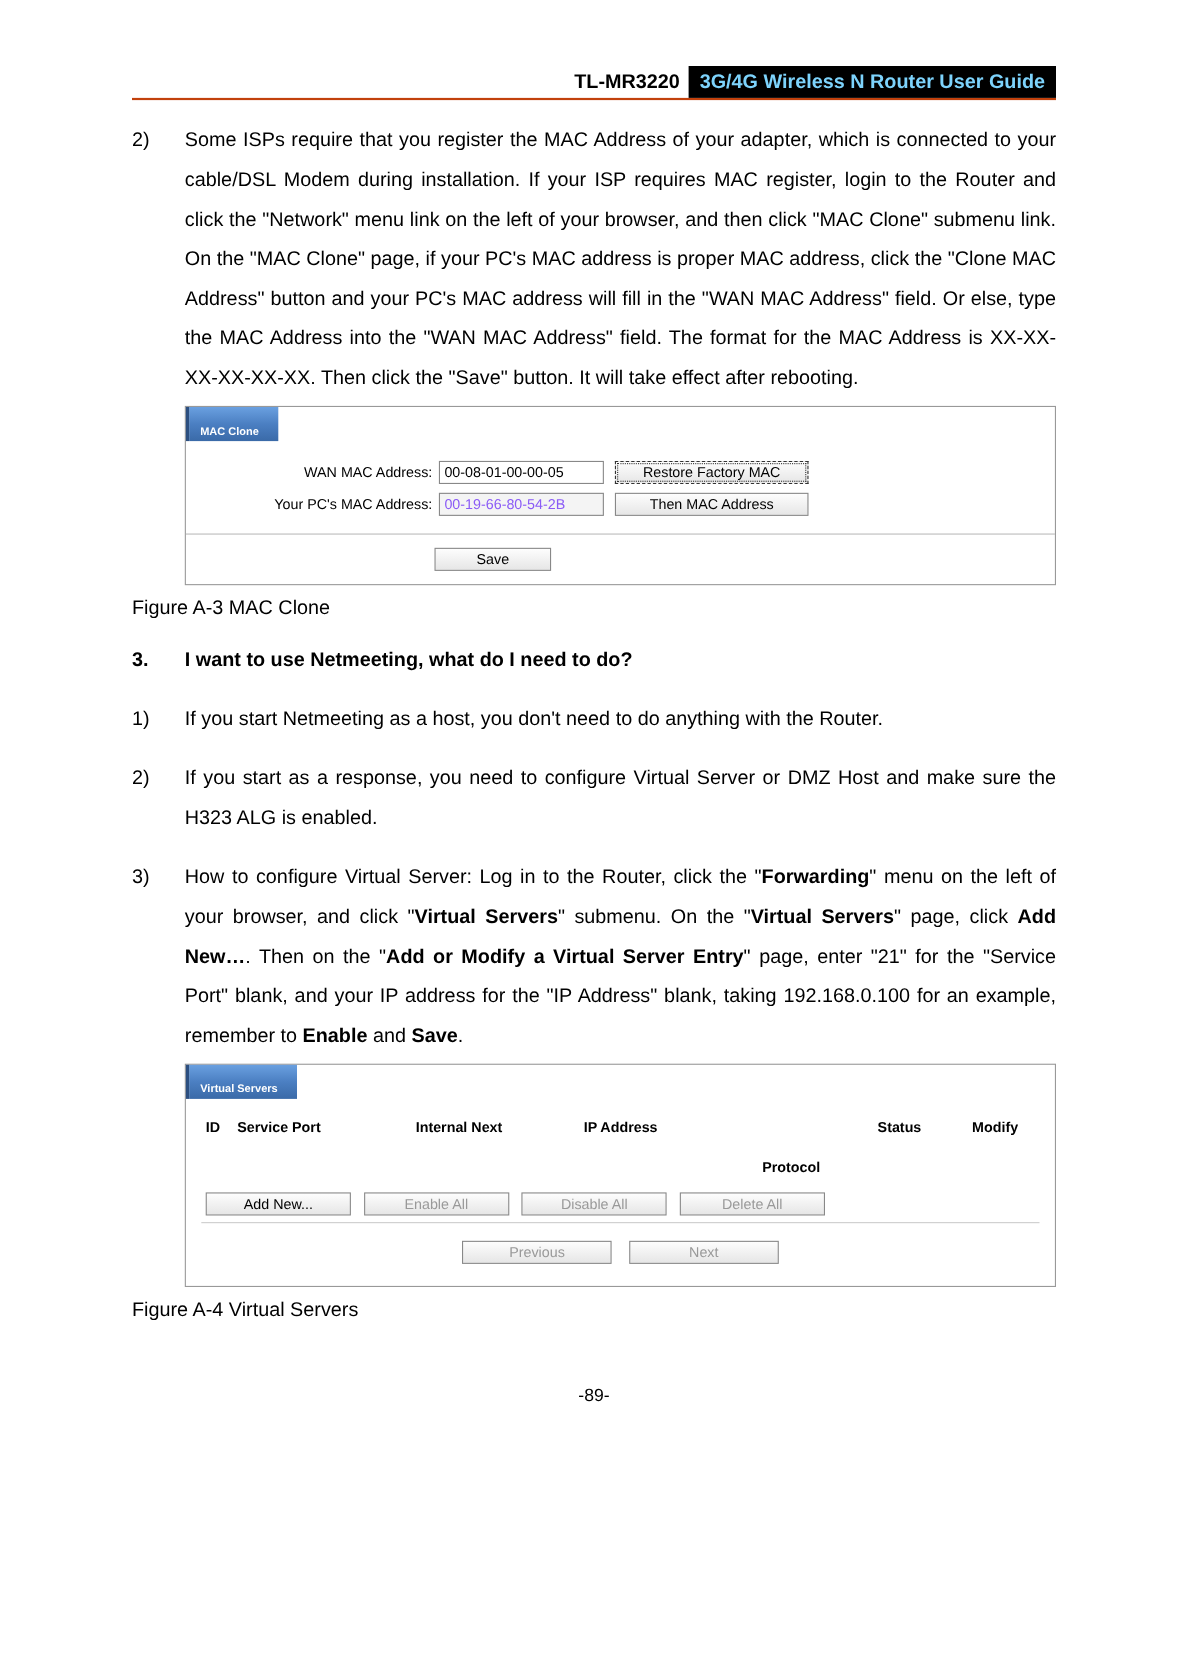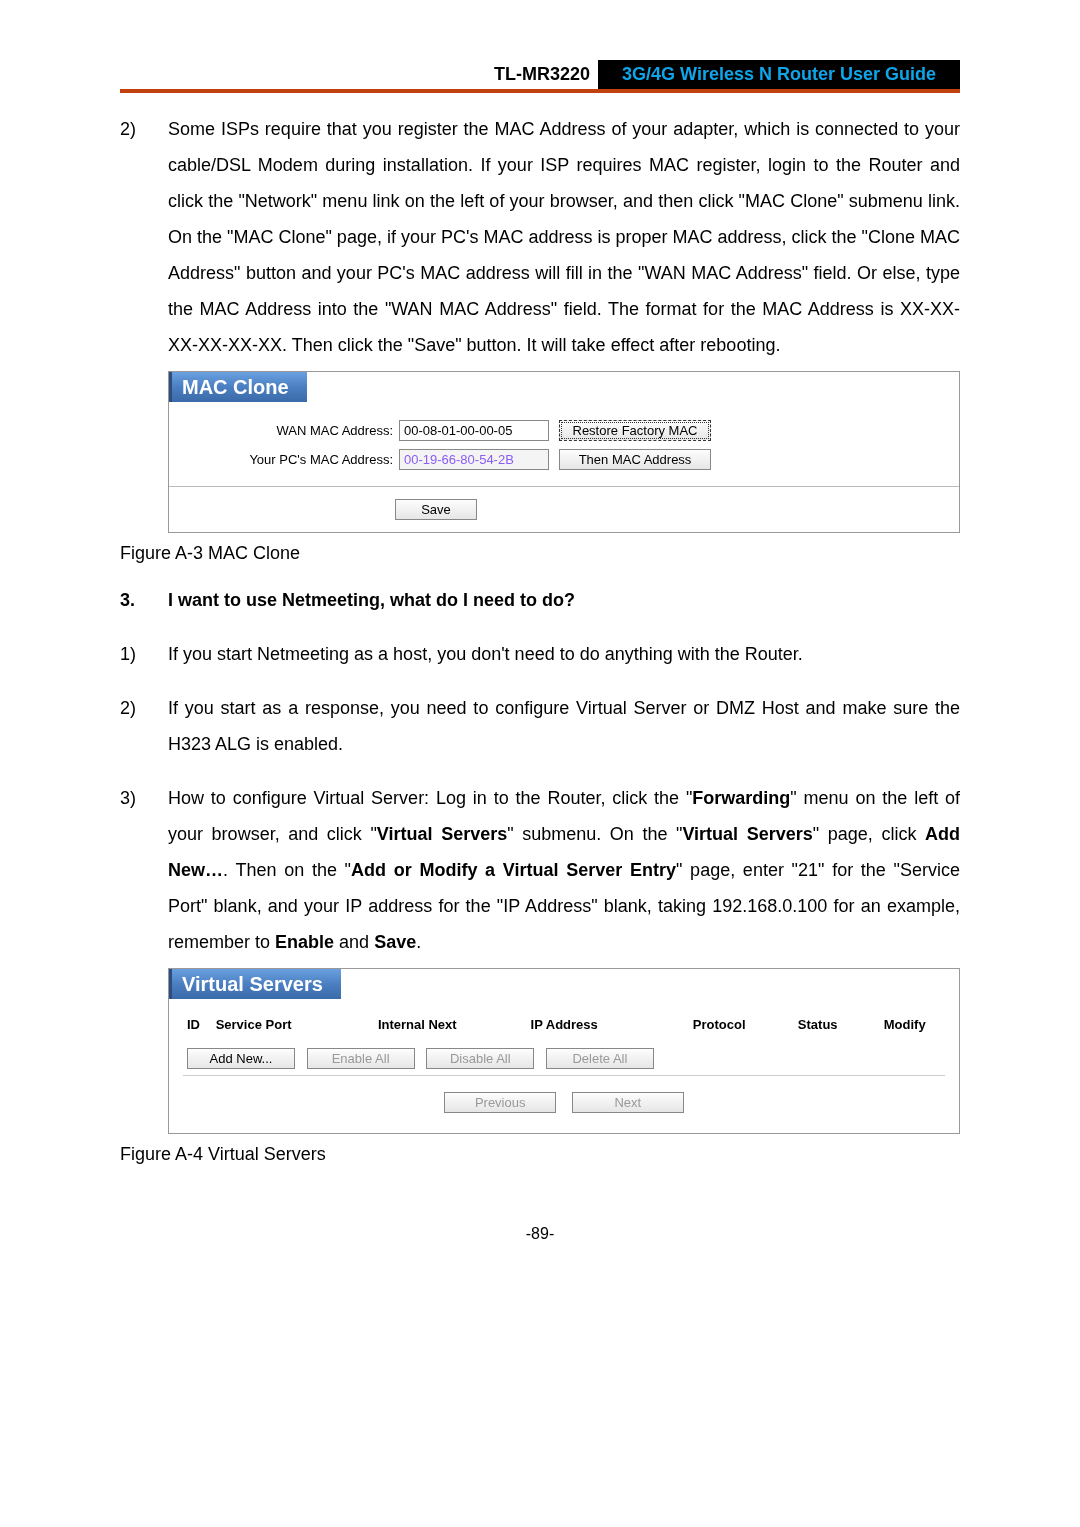--- a/index.html
+++ b/index.html
@@ -9,34 +9,34 @@
     font-family: Arial, Helvetica, sans-serif;
     color: #000;
     width: 1080px;
   }
   .page {
     padding: 60px 120px 40px 120px;
     box-sizing: border-box;
     width: 1080px;
   }
   .hdr {
-    border-bottom: 4px solid #c2410c;
+    border-bottom: 2px solid #c2410c;
     display: flex;
     justify-content: flex-end;
     align-items: stretch;
     font-size: 18px;
     font-weight: bold;
   }
   .hdr-left {
     padding: 4px 8px 4px 0;
   }
   .hdr-right {
     background: #000;
-    color: #0ea5e9;
-    padding: 4px 24px;
+    color: #7dd3fc;
+    padding: 4px 10px;
   }
   .list-row {
     display: flex;
     margin-top: 18px;
     font-size: 18px;
     line-height: 2.0;
     text-align: justify;
   }
   .list-num {
     width: 48px;
@@ -54,22 +54,22 @@
   .ui-panel {
     border: 1px solid #999;
     margin: 8px 0 0 48px;
     font-size: 13px;
     background: #fff;
   }
   .ui-title {
     display: inline-block;
     color: #fff;
     font-weight: bold;
-    padding: 4px 18px 3px 10px;
-    font-size: 20px;
+    padding: 17px 18px 3px 10px;
+    font-size: 10px;
     background: linear-gradient(to bottom,#6aa0e0,#4b7fc2 50%,#3a6aa8);
     border-left: 3px solid #2c4f80;
     margin: 0;
   }
   .ui-body {
     padding: 18px 14px 8px 14px;
   }
   .form-row {
     display: flex;
     align-items: center;
@@ -89,21 +89,21 @@
     width: 140px;
     font-family: inherit;
     background: #fff;
   }
   .form-input.ro { color:#8b5cf6; background:#f4f4f4; }
   .btn {
     display:inline-block;
     border: 1px solid #888;
     background: linear-gradient(#fdfdfd,#e6e6e6);
     font-size: 13px;
-    padding: 2px 10px;
+    padding: 2px 22px;
     min-width: 130px;
     text-align: center;
     margin-left: 10px;
     cursor: pointer;
   }
   .btn.small { min-width: 60px; }
   .btn.disabled { color:#999; cursor: default; }
   .btn.focus { border:1px dashed #333; outline:1px dotted #333; outline-offset:-3px;}
   .ui-footer {
     border-top: 1px solid #bbb;
@@ -113,21 +113,21 @@
     display: flex;
     font-weight: bold;
     font-size: 13px;
     padding: 0 4px 10px 4px;
   }
   .vs-header > div { text-align: left; }
   .col-id { width: 30px; }
   .col-sp { width: 170px; }
   .col-ip2 { width: 160px; }
   .col-ipaddr { width: 170px; }
-  .col-proto { width: 110px; }
+  .col-proto { width: 110px; margin-top: 36px; }
   .col-status { width: 90px; }
   .col-mod { width: 60px; }
   .vs-btn-row { padding: 6px 0 6px 4px; border-bottom:1px solid #ccc;}
   .vs-btn-row .btn { margin-left:0; margin-right:8px; min-width:86px; }
   .vs-nav { text-align:center; padding: 16px 0 12px 0; }
   .vs-nav .btn { min-width:90px; margin: 0 6px; }
   .page-num { text-align:center; font-size:16px; margin-top:60px; }
 </style>
 </head>
 <body>

